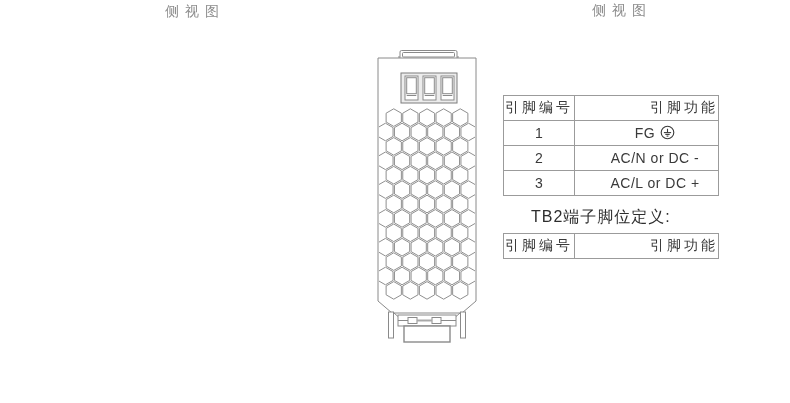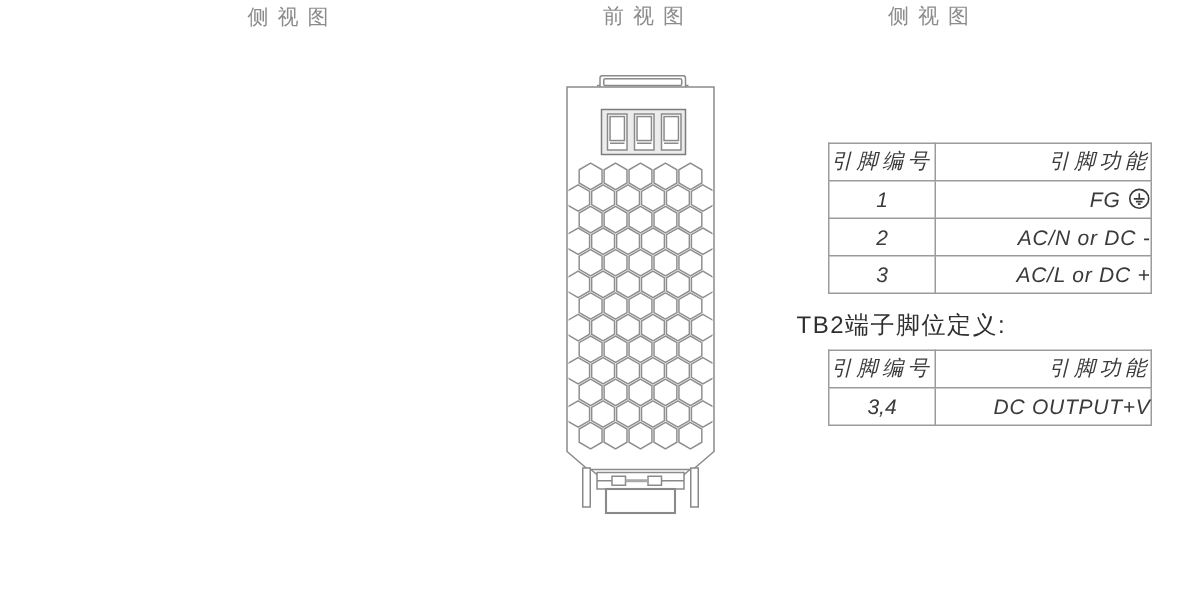--- a/index.html
+++ b/index.html
@@ -23,42 +23,41 @@
   #lbl-side-right{left:577px;top:2px;}
   #lbl-bottom{left:383px;top:357px;}
   .front-view{position:absolute;left:368px;top:40px;}
   .tb-title{
     position:absolute;left:531px;color:var(--title);font-size:16px;
     letter-spacing:1px;white-space:nowrap;
   }
   #tb1-title{top:70px;}
   #tb2-title{top:207px;}
   table.pin-table{
-    position:absolute;left:552px;border-collapse:collapse;table-layout:fixed;
-    width:213px;color:var(--text);font-size:14px;font-style:italic;
+    position:absolute;left:503px;border-collapse:collapse;table-layout:fixed;
+    width:213px;color:var(--text);font-size:14px;
   }
   #tb1-table{top:95px;}
   #tb2-table{top:233px;}
   .pin-table th,.pin-table td{
     border:1px solid var(--table-border);height:24px;padding:0;
     font-weight:normal;text-align:center;vertical-align:middle;
   }
   .pin-table .col-pin{width:70px;}
   .pin-table .col-fn{width:143px;text-align:right;}
   .pin-table th{letter-spacing:3px;font-size:14px;}
-  .pin-table td.fn-cell{text-align:right;padding-left:17px;letter-spacing:0.5px;}
+  .pin-table td.fn-cell{text-align:center;padding-left:17px;letter-spacing:0.5px;}
   .ground-icon{vertical-align:-2px;margin-left:5px;}
 </style>
 </head>
 <body>
 
 <div class="canvas">
 
   <div class="view-label" id="lbl-side-left">侧视图</div>
-  <div class="view-label" id="lbl-front">前视图</div>
   <div class="view-label" id="lbl-side-right">侧视图</div>
 
   <svg class="front-view" width="120" height="310" viewBox="0 0 120 310" fill="none" stroke="#8a8a8a" stroke-width="1">
     <defs>
       <clipPath id="bodyClip">
         <polygon points="11,19 107,19 107,260 93,272 25,272 11,260"></polygon>
       </clipPath>
     </defs>
 
     <g>
@@ -206,20 +205,16 @@
   </tbody>
     </table>
 
   <div class="tb-title" id="tb2-title">TB2端子脚位定义:</div>
   <table class="pin-table" id="tb2-table">
     <tbody>
         <tr>
       <th class="col-pin">引脚编号</th>
       <th class="col-fn">引脚功能</th>
     </tr>
-    <tr>
-      <td>3,4</td>
-      <td class="fn-cell">DC OUTPUT+V</td>
-    </tr>
   </tbody>
     </table>
 
 </div>
 
 </body></html>

